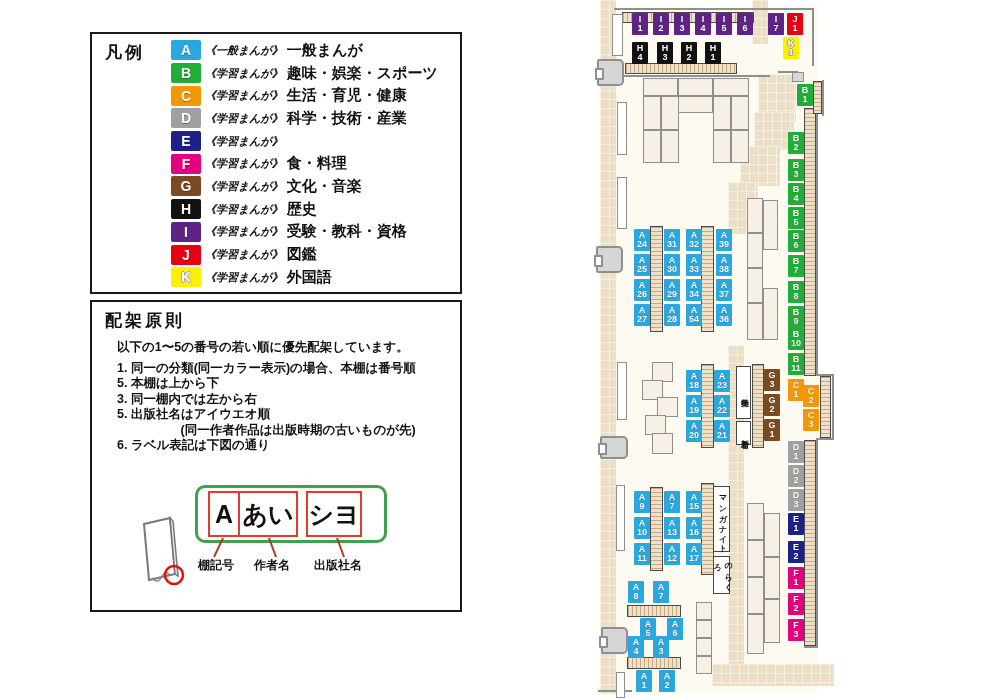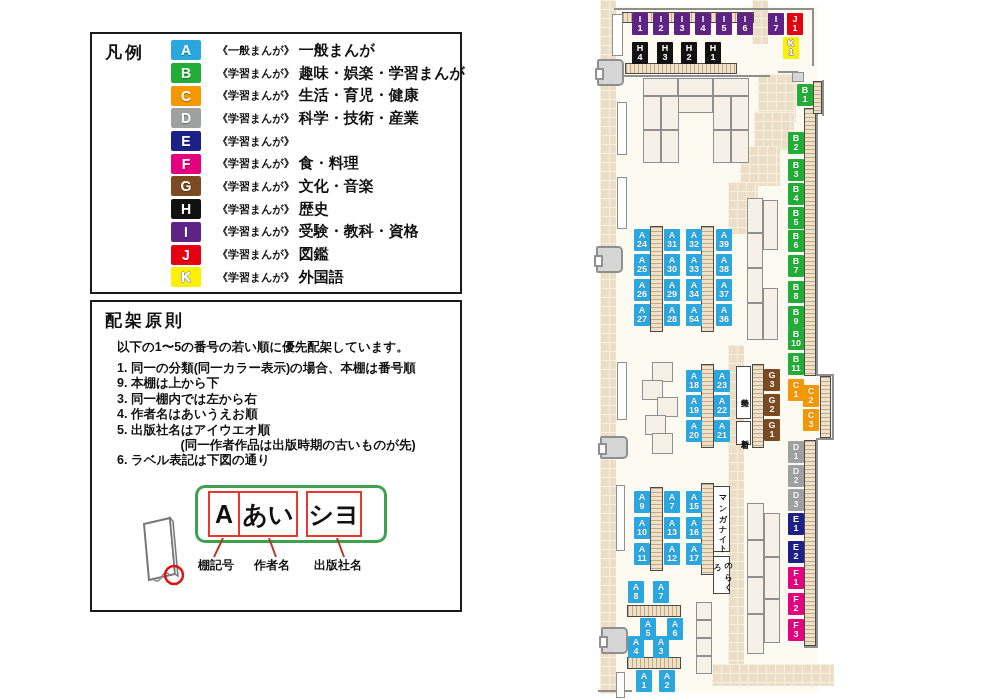--- a/index.html
+++ b/index.html
@@ -8,21 +8,21 @@
   
   .panel{position:absolute;background:#fff;border:2px solid #1a1a1a;box-sizing:border-box;}
   #legend{left:90px;top:32px;width:372px;height:262px;}
   #principles{left:90px;top:300px;width:372px;height:312px;}
   .panel-title{position:absolute;left:13px;top:7px;font-size:17px;font-weight:bold;letter-spacing:3px;white-space:nowrap;}
   #legend-items{position:absolute;left:79px;top:5px;}
   .lrow{display:flex;align-items:center;height:22.7px;}
   .chip{width:30px;height:20px;display:flex;align-items:center;justify-content:center;flex:none;
         color:#fff;font-weight:bold;font-size:14px;border-radius:2px;text-shadow:0 1px 1px rgba(0,0,0,.35);}
   .chip.k{text-shadow:-1px 0 #a8a8a8,1px 0 #a8a8a8,0 -1px #a8a8a8,0 1px #a8a8a8;}
-  .series{font-size:11px;font-weight:bold;margin-left:16px;white-space:nowrap;}
+  .series{font-size:11px;font-weight:bold;margin-left:4px;white-space:nowrap;font-style:italic;}
   .cat{font-size:15px;font-weight:bold;margin-left:4px;white-space:nowrap;}
   .intro{position:absolute;left:25px;top:37px;font-size:12.5px;font-weight:bold;white-space:nowrap;}
   #rules{position:absolute;left:25px;top:59px;}
   .rule{font-size:12.5px;font-weight:bold;line-height:15.4px;white-space:nowrap;}
   .rule.sub{padding-left:17px;text-align:right;}
   
   #label-diagram{position:absolute;left:103px;top:183px;width:186px;height:52px;
         border:3px solid #3fa04f;border-radius:10px;background:#fff;}
   .rbox{position:absolute;top:3px;height:42px;border:2px solid #e8382b;background:#fff;
         display:flex;align-items:center;justify-content:center;font-weight:bold;font-size:25px;}
@@ -63,21 +63,21 @@
   <div class="panel-title">凡例</div>
   <div id="legend-items">
       <div class="lrow">
         <span class="chip" style="background: rgb(43, 167, 223);">A</span>
         <span class="series">《一般まんが》</span>
         <span class="cat">一般まんが</span>
       </div>
       <div class="lrow">
         <span class="chip" style="background: rgb(34, 172, 56);">B</span>
         <span class="series">《学習まんが》</span>
-        <span class="cat">趣味・娯楽・学習まんが</span>
+        <span class="cat">趣味・娯楽・スポーツ</span>
       </div>
       <div class="lrow">
         <span class="chip" style="background: rgb(243, 152, 0);">C</span>
         <span class="series">《学習まんが》</span>
         <span class="cat">生活・育児・健康</span>
       </div>
       <div class="lrow">
         <span class="chip" style="background: rgb(159, 160, 160);">D</span>
         <span class="series">《学習まんが》</span>
         <span class="cat">科学・技術・産業</span>
@@ -117,23 +117,22 @@
         <span class="cat">外国語</span>
       </div>
     </div>
 </div>
 
 <div class="panel" id="principles">
   <div class="panel-title">配架原則</div>
   <div class="intro">以下の1〜5の番号の若い順に優先配架しています。</div>
   <div id="rules">
       <div class="rule">1. 同一の分類(同一カラー表示)の場合、本棚は番号順</div>
-      <div class="rule">9. 本棚は上から下</div>
+      <div class="rule">5. 本棚は上から下</div>
       <div class="rule">3. 同一棚内では左から右</div>
-      <div class="rule">4. 作者名はあいうえお順</div>
       <div class="rule">5. 出版社名はアイウエオ順</div>
       <div class="rule sub">(同一作者作品は出版時期の古いものが先)</div>
       <div class="rule">6. ラベル表記は下図の通り</div>
     </div>
 
   <svg id="book-illustration" width="62" height="76" viewBox="0 0 62 76">
     <path d="M12 12 L38 6 L43 62 L17 68 Z" fill="#fff" stroke="#777" stroke-width="2"></path>
     <path d="M38 6 L41 9 L46 64 L43 62 Z" fill="#eee" stroke="#777" stroke-width="1.5"></path>
     <path d="M20 66 Q26 73 30 64 Q33 58 38 63" fill="none" stroke="#888" stroke-width="1.5"></path>
     <circle cx="42" cy="63" r="9" fill="none" stroke="#dd1111" stroke-width="2.5"></circle>

